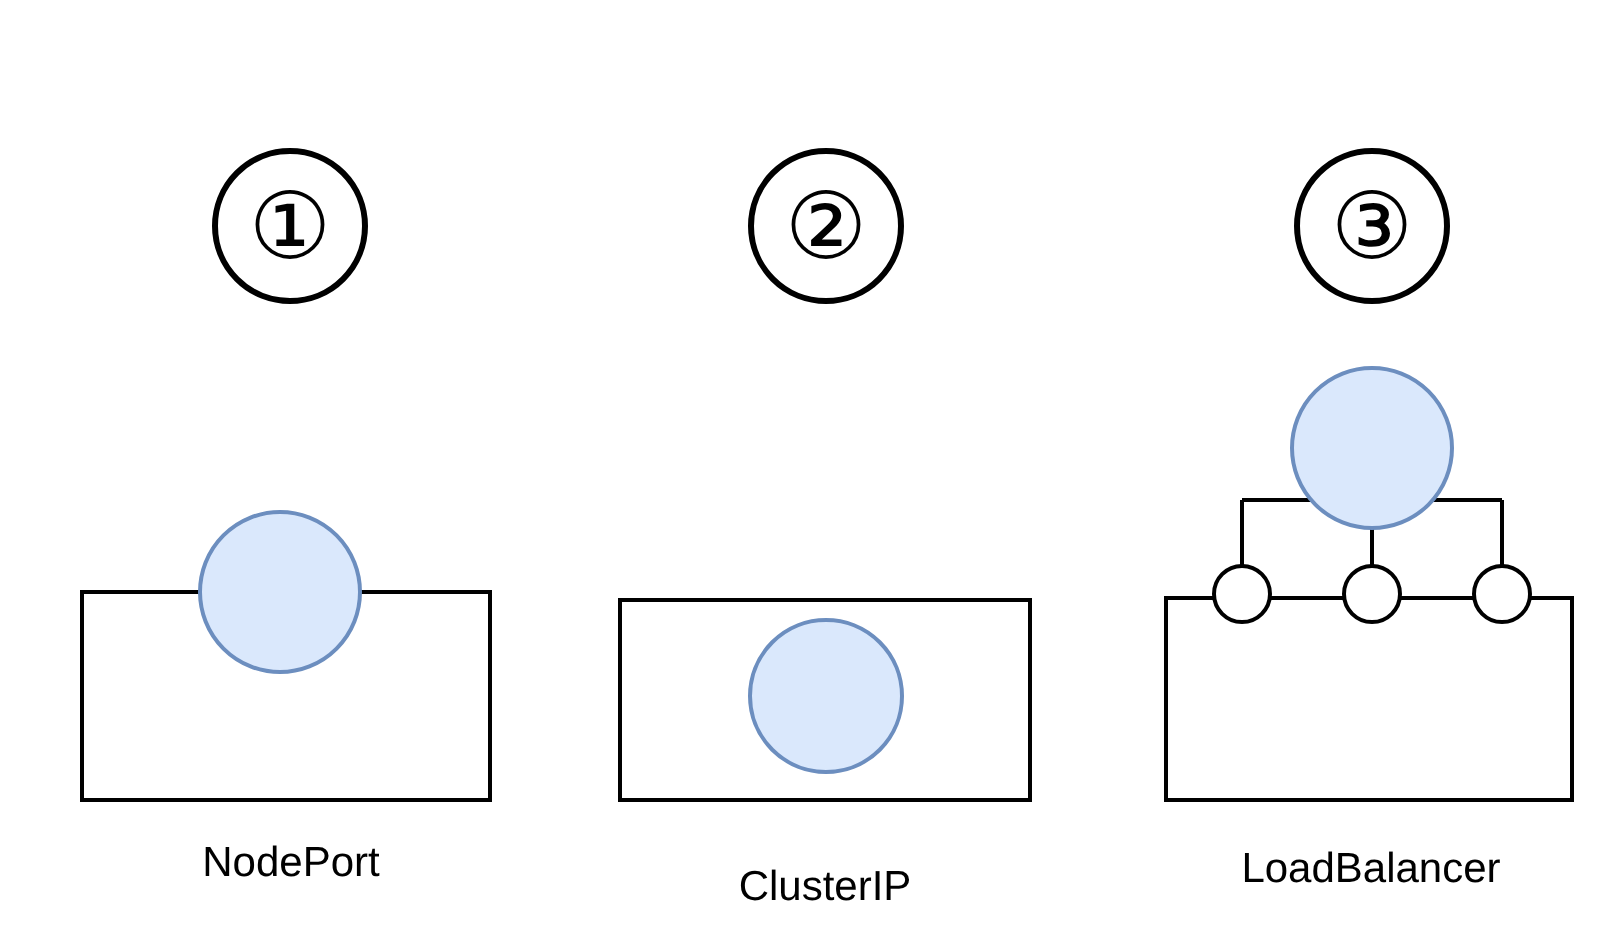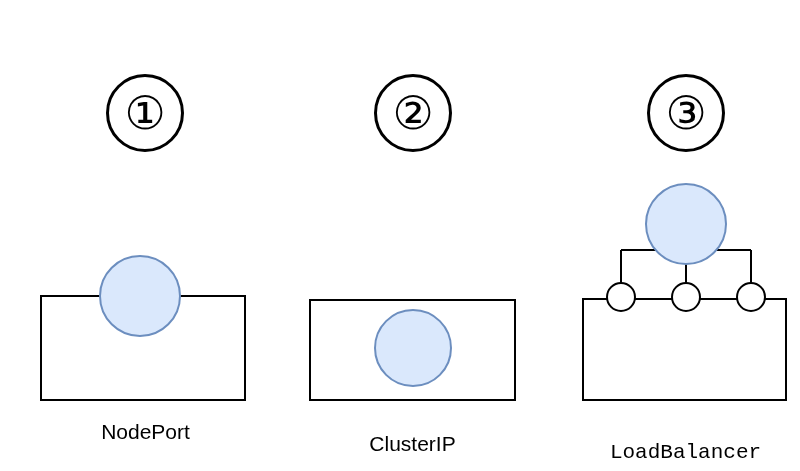--- a/index.html
+++ b/index.html
@@ -53,21 +53,21 @@
     text-align: center;
     font-family: "Liberation Sans", sans-serif;
     font-size: 21px;
     line-height: 22px;
     color: #000000;
     white-space: nowrap;
     user-select: none;
   }
   .label-nodeport    { left:  43px; top: 421px; width: 205px; }
   .label-clusterip   { left: 310px; top: 421px; width: 205px; margin-top: 12px; }
-  .label-loadbalancer{ left: 583px; top: 442px; width: 205px; font-family: Liberation Mono, monospace; }
+  .label-loadbalancer{ left: 583px; top: 424px; width: 205px; }
 </style>
 </head>
 <body>
 
 <div id="canvas">
 
   <svg class="diagram-svg" viewBox="0 0 800 471" xmlns="http://www.w3.org/2000/svg">
 
     <g>
       <rect x="41" y="296" width="204" height="104" fill="#ffffff" stroke="#000000" stroke-width="2"></rect>

